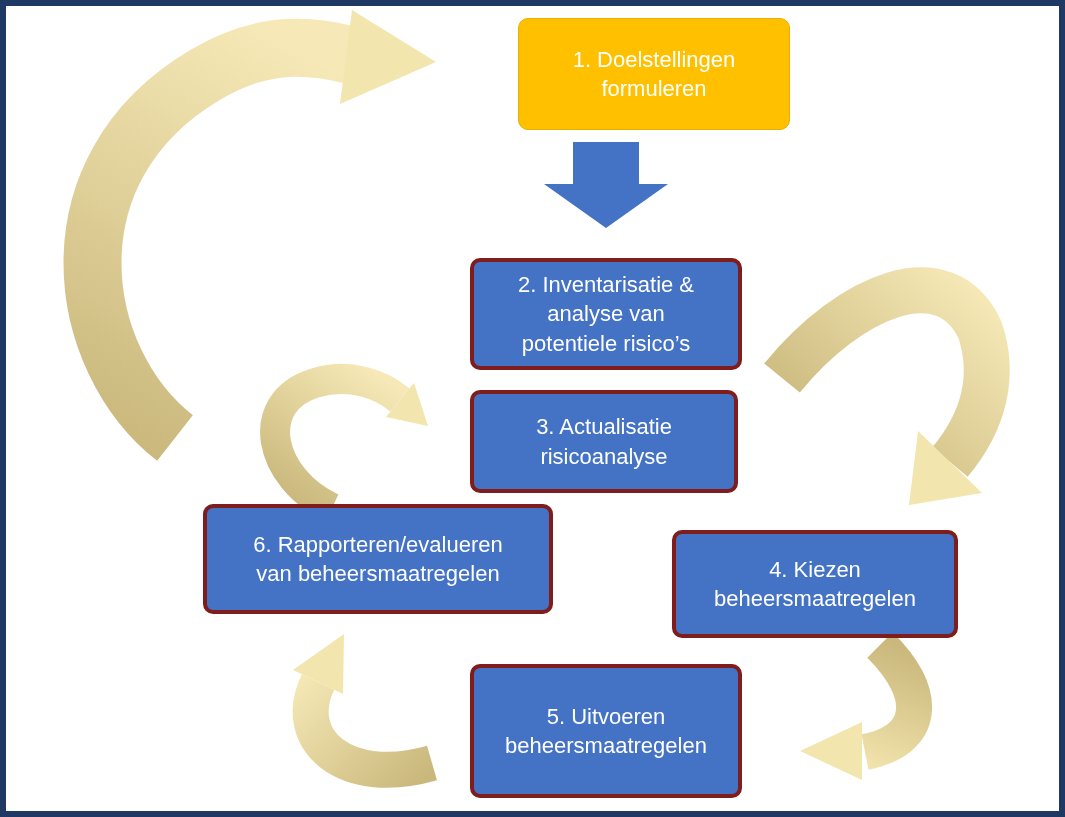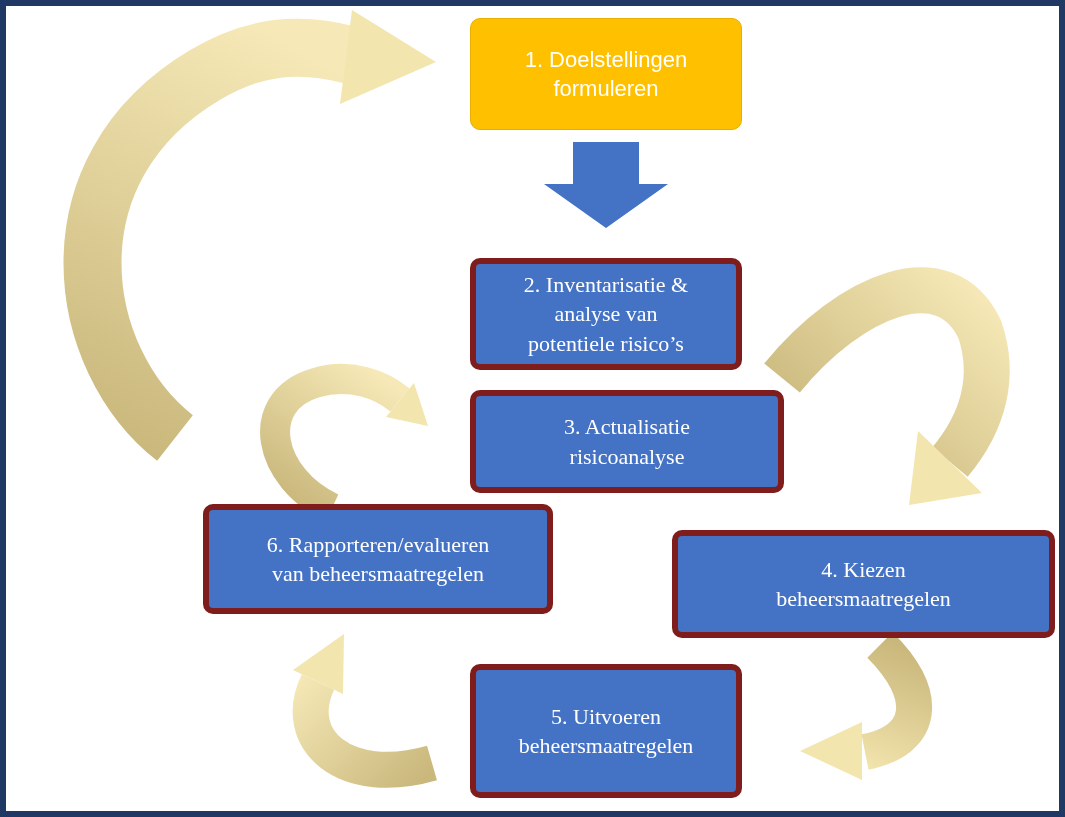--- a/index.html
+++ b/index.html
@@ -26,27 +26,27 @@
   .box {
     position:absolute; z-index:5;
     display:flex; align-items:center; justify-content:center;
     text-align:center;
     color:#ffffff;
     font-size:22px; line-height:1.32;
     border-radius:10px;
     padding:4px 10px;
   }
   .box span { white-space:pre-line; }
-  .box.blue   { background:#4472C4; border:6px solid #7f1d1d;font-family:Liberation Serif, serif; }
-  .box.orange { background:#FFC000; border:1px solid #e8ae00; }
+  .box.blue   { background:#4472C4; border:4px solid #7f1d1d; }
+  .box.orange { background:#FFC000; border:1px solid #e8ae00;margin-left:48px; }
 
   .step1 { left:470px; top:18px;  width:272px; height:112px; }
   .step2 { left:470px; top:258px; width:272px; height:112px; }
-  .step3 { left:470px; top:390px; width:314px; height:103px; }
-  .step4 { left:672px; top:530px; width:383px; height:108px; }
+  .step3 { left:470px; top:390px; width:268px; height:103px; }
+  .step4 { left:672px; top:530px; width:286px; height:108px; }
   .step5 { left:470px; top:664px; width:272px; height:134px; }
   .step6 { left:203px; top:504px; width:350px; height:110px; }
 </style>
 </head>
 <body>
 
 <div class="canvas">
 
   <svg class="arrows" viewBox="0 0 1065 817" xmlns="http://www.w3.org/2000/svg">
     <defs>

